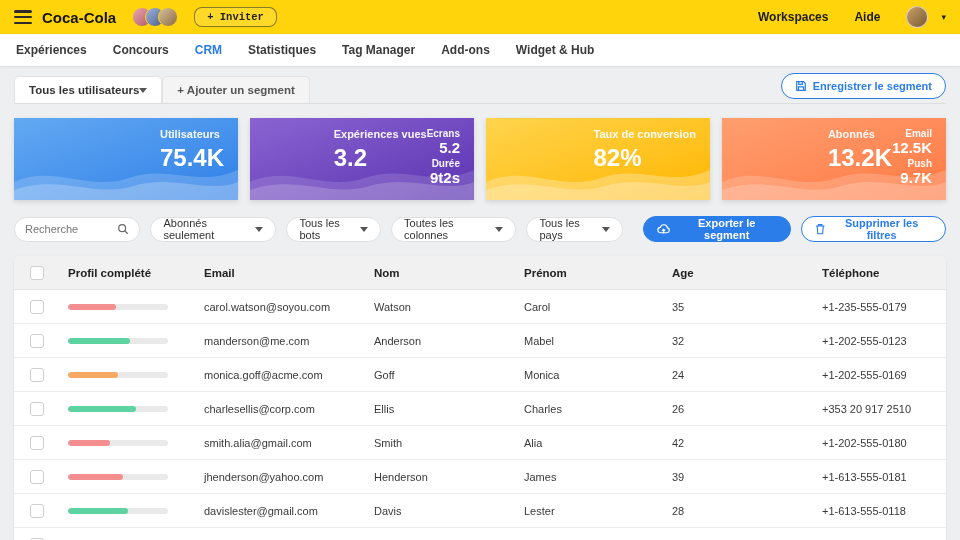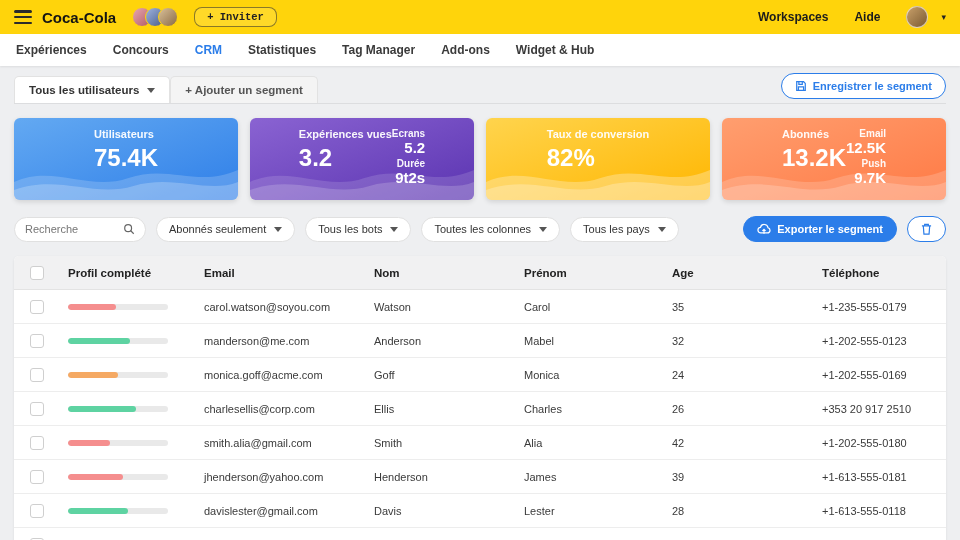--- a/index.html
+++ b/index.html
@@ -26,42 +26,42 @@
   
   .mainnav { height:32px; background:#ffffff; display:flex; align-items:center; padding:0 16px; gap:26px; box-shadow:0 1px 2px rgba(0,0,0,.08); position:relative; z-index:2; }
   .nav-item { font-size:12px; font-weight:600; color:#3a3a3a; cursor:pointer; }
   .nav-item.active { color:#2B7DE9; }
 
   
   .content { padding:6px 14px 0 14px; }
 
   
   .segment-row { display:flex; align-items:flex-end; height:32px; border-bottom:1px solid #DCDDDF; }
-  .segment-tab { display:flex; align-items:center; gap:8px; background:#fff; border:1px solid #E2E2E2; border-bottom:none; border-radius:5px 5px 0 0; padding:7px 14px; font-size:11.5px; font-weight:600; color:#333; cursor:pointer; }
+  .segment-tab { display:flex; align-items:center; background:#fff; border:1px solid #E2E2E2; border-bottom:none; border-radius:5px 5px 0 0; padding:7px 14px; font-size:11.5px; font-weight:600; color:#333; cursor:pointer; }
   .segment-tab.add { background:#F4F4F4; color:#555; font-weight:600; }
   .seg-spacer { flex:1; }
   .btn { display:flex; align-items:center; gap:6px; height:26px; padding:0 13px; border-radius:14px; font-size:11px; font-weight:600; cursor:pointer; margin-bottom:4px; }
   .btn.outline { background:#fff; border:1px solid #2B7DE9; color:#2B7DE9; }
   .btn.solid { background:#2B7DE9; border:1px solid #2B7DE9; color:#fff; margin-left:10px; }
 
   
   .stats-row { display:flex; gap:12px; margin-top:14px; }
-  .stat-card { position:relative; flex:1; height:82px; border-radius:6px; overflow:hidden; color:#fff; padding:10px 14px; display:flex; justify-content:center; box-shadow:0 2px 5px rgba(0,0,0,.12); }
+  .stat-card { position:relative; flex:1; height:82px; border-radius:0; overflow:hidden; color:#fff; padding:10px 14px; display:flex; justify-content:flex-end; box-shadow:0 2px 5px rgba(0,0,0,.12); }
   .stat-left .stat-title { font-size:11px; font-weight:600; opacity:.95; position:relative; z-index:2; }
   .stat-left .stat-value { font-size:24px; font-weight:bold; margin-top:4px; position:relative; z-index:2; }
   .stat-right { text-align:right; position:relative; z-index:2; display:flex; flex-direction:column; justify-content:flex-start; }
   .stat-right .x-label { font-size:10px; font-weight:600; opacity:.95; }
   .stat-right .x-value { font-size:15px; font-weight:bold; line-height:1.25; }
   .wave { position:absolute; left:0; right:0; bottom:0; z-index:1; }
 
   
   .filter-row { display:flex; align-items:center; gap:10px; margin-top:16px; }
   .search-box { display:flex; align-items:center; background:#fff; border:1px solid #E0E0E0; border-radius:14px; height:25px; padding:0 10px; width:132px; }
   .search-box input { border:none; outline:none; flex:1; font-size:11px; font-family:"Liberation Sans",sans-serif; color:#333; background:transparent; width:90px; }
-  .dropdown { display:flex; align-items:center; justify-content:space-between; gap:8px; background:#fff; border:1px solid #E0E0E0; border-radius:14px; height:25px; padding:0 12px; font-size:11px; color:#333; cursor:pointer; }
+  .dropdown { display:flex; align-items:center; justify-content:space-between; background:#fff; border:1px solid #E0E0E0; border-radius:14px; height:25px; padding:0 12px; font-size:11px; color:#333; cursor:pointer; }
   .caret { width:0; height:0; border-left:4px solid transparent; border-right:4px solid transparent; border-top:5px solid #555; }
   .filter-spacer { flex:1; }
   .btn.small { margin-bottom:0; }
 
   
   .table-card { background:#fff; margin-top:14px; border-radius:5px 5px 0 0; box-shadow:0 1px 3px rgba(0,0,0,.08); overflow:hidden; }
   .t-row { display:grid; grid-template-columns:44px 136px 170px 150px 148px 150px 1fr; align-items:center; height:34px; padding-left:10px; border-bottom:1px solid #EDEDED; font-size:11px; }
   .t-row.head { background:#F1F1F2; font-weight:bold; font-size:11.5px; color:#222; border-bottom:1px solid #E3E3E3; }
   .checkbox { width:14px; height:14px; border:1.5px solid #CFCFCF; border-radius:3px; background:#fff; cursor:pointer; margin-left:6px; }
   .track { width:100px; height:6px; background:#E9E9E9; border-radius:3px; overflow:hidden; }
@@ -208,20 +208,21 @@
       <svg width="14" height="12" viewBox="0 0 16 13">
           <path d="M5 11h7a3 3 0 0 0 .6-5.9A4.4 4.4 0 0 0 4 4.6 2.9 2.9 0 0 0 4.6 11H5" fill="none" stroke="#fff" stroke-width="1.4"></path>
           <path d="M8 12V7 M6.2 8.6 8 6.8l1.8 1.8" fill="none" stroke="#fff" stroke-width="1.4"></path>
         </svg>
       <span>Exporter le segment</span>
     </button>
     <button class="btn outline small">
       <svg width="11" height="12" viewBox="0 0 12 13">
           <path d="M1 3h10 M4 3V1.5h4V3 M2.5 3l.7 9h5.6l.7-9" fill="none" stroke="#2B7DE9" stroke-width="1.3"></path>
         </svg>
+      <span>Supprimer les filtres</span>
     </button>
   </div>
 
   <div class="table-card">
     <div class="t-row head">
       <div class="checkbox"></div>
       <div>Profil complété</div>
       <div>Email</div>
       <div>Nom</div>
       <div>Prénom</div>

